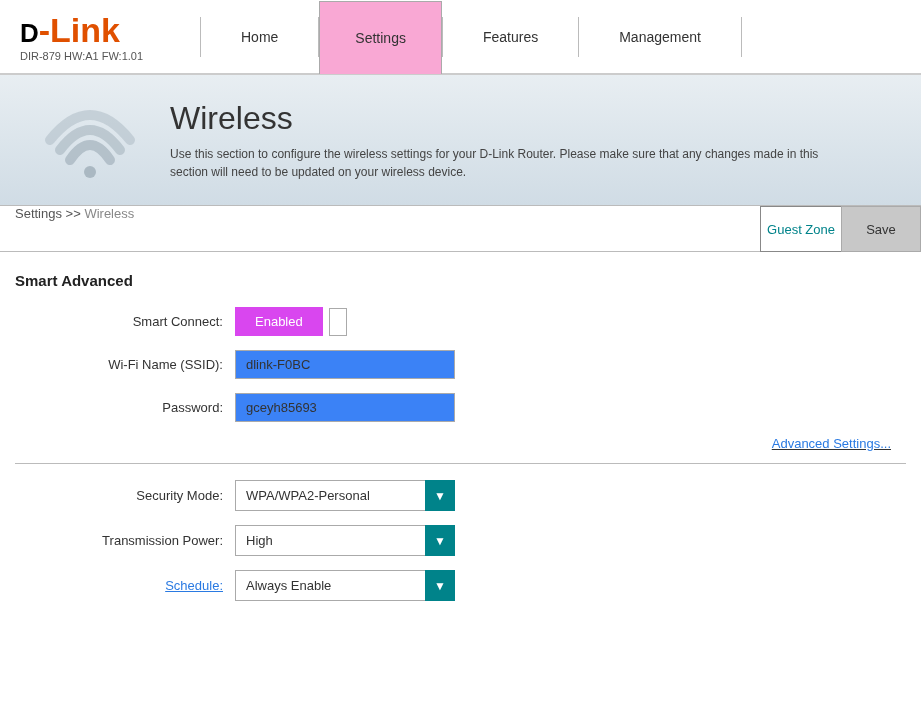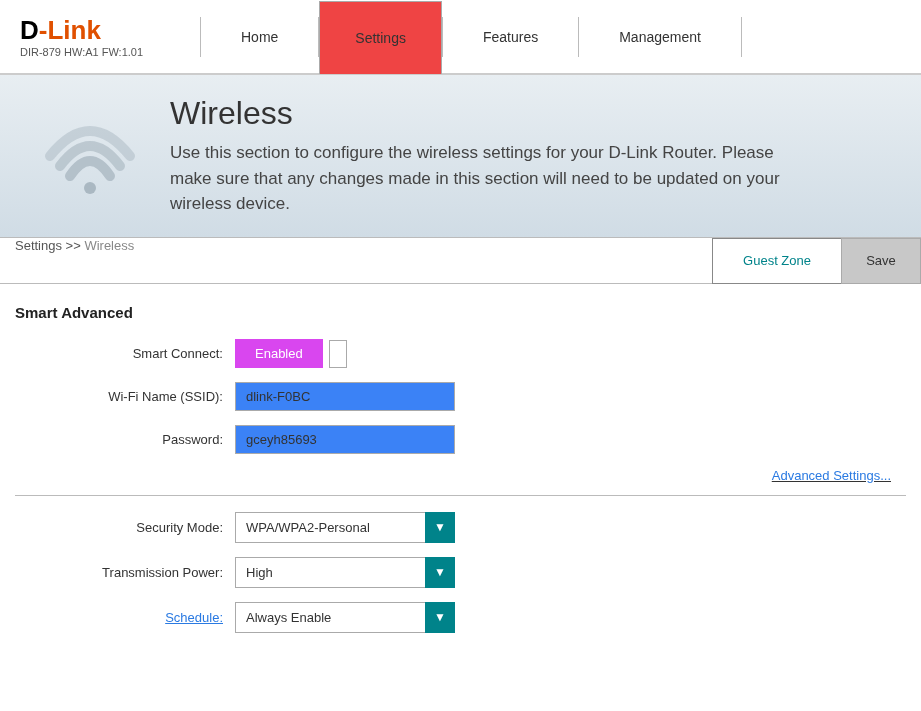--- a/index.html
+++ b/index.html
@@ -15,21 +15,21 @@
     }
     .logo-area {
       width: 200px;
       padding: 10px 20px;
     }
     .logo-sub {
       font-size: 11px;
       color: #555;
     }
     .dlink-d { color: #000; font-weight: 900; font-size: 26px; }
-    .dlink-link { color: #e05000; font-weight: 900; font-size: 26px; }
+    .dlink-link { color: #e05000; font-weight: 900; font-size: 34px; }
     .nav-links {
       display: flex;
       flex: 1;
       align-items: center;
       height: 100%;
     }
     .nav-sep {
       width: 1px;
       height: 40px;
       background: #bbb;
@@ -38,21 +38,21 @@
       padding: 0 40px;
       font-size: 14px;
       color: #333;
       cursor: pointer;
       height: 100%;
       display: flex;
       align-items: center;
     }
     .nav-item.active {
       border: 1px solid #aaa;
-      background: #ef4444;
+      background: #f9a8d4;
       border-bottom: none;
       margin-bottom: -2px;
       padding: 12px 35px;
     }
 
     
     .hero {
       background: linear-gradient(to bottom, #e8eef2, #d0dce5);
       padding: 20px 30px;
       display: flex;
@@ -67,21 +67,21 @@
       justify-content: center;
       margin-right: 20px;
     }
     .hero-text h1 {
       font-size: 32px;
       font-weight: normal;
       color: #333;
       margin-bottom: 8px;
     }
     .hero-text p {
-      font-size: 17px;
+      font-size: 12px;
       color: #444;
       max-width: 650px;
       line-height: 1.5;
     }
 
     
     .breadcrumb-bar {
       display: flex;
       align-items: flex-start;
       border-bottom: 1px solid #bbb;
@@ -93,21 +93,21 @@
       font-size: 13px;
       color: #555;
     }
     .breadcrumb span.current {
       color: #888;
     }
     .btn-guest-zone {
       background: #fff;
       border: 1px solid #888;
       border-right: none;
-      padding: 8px 30px;
+      padding: 8px 6px;
       cursor: pointer;
       font-size: 13px;
       color: #00838a;
       height: 46px;
     }
     .btn-save {
       background: #c8c8c8;
       border: 1px solid #aaa;
       padding: 8px 24px;
       cursor: pointer;

